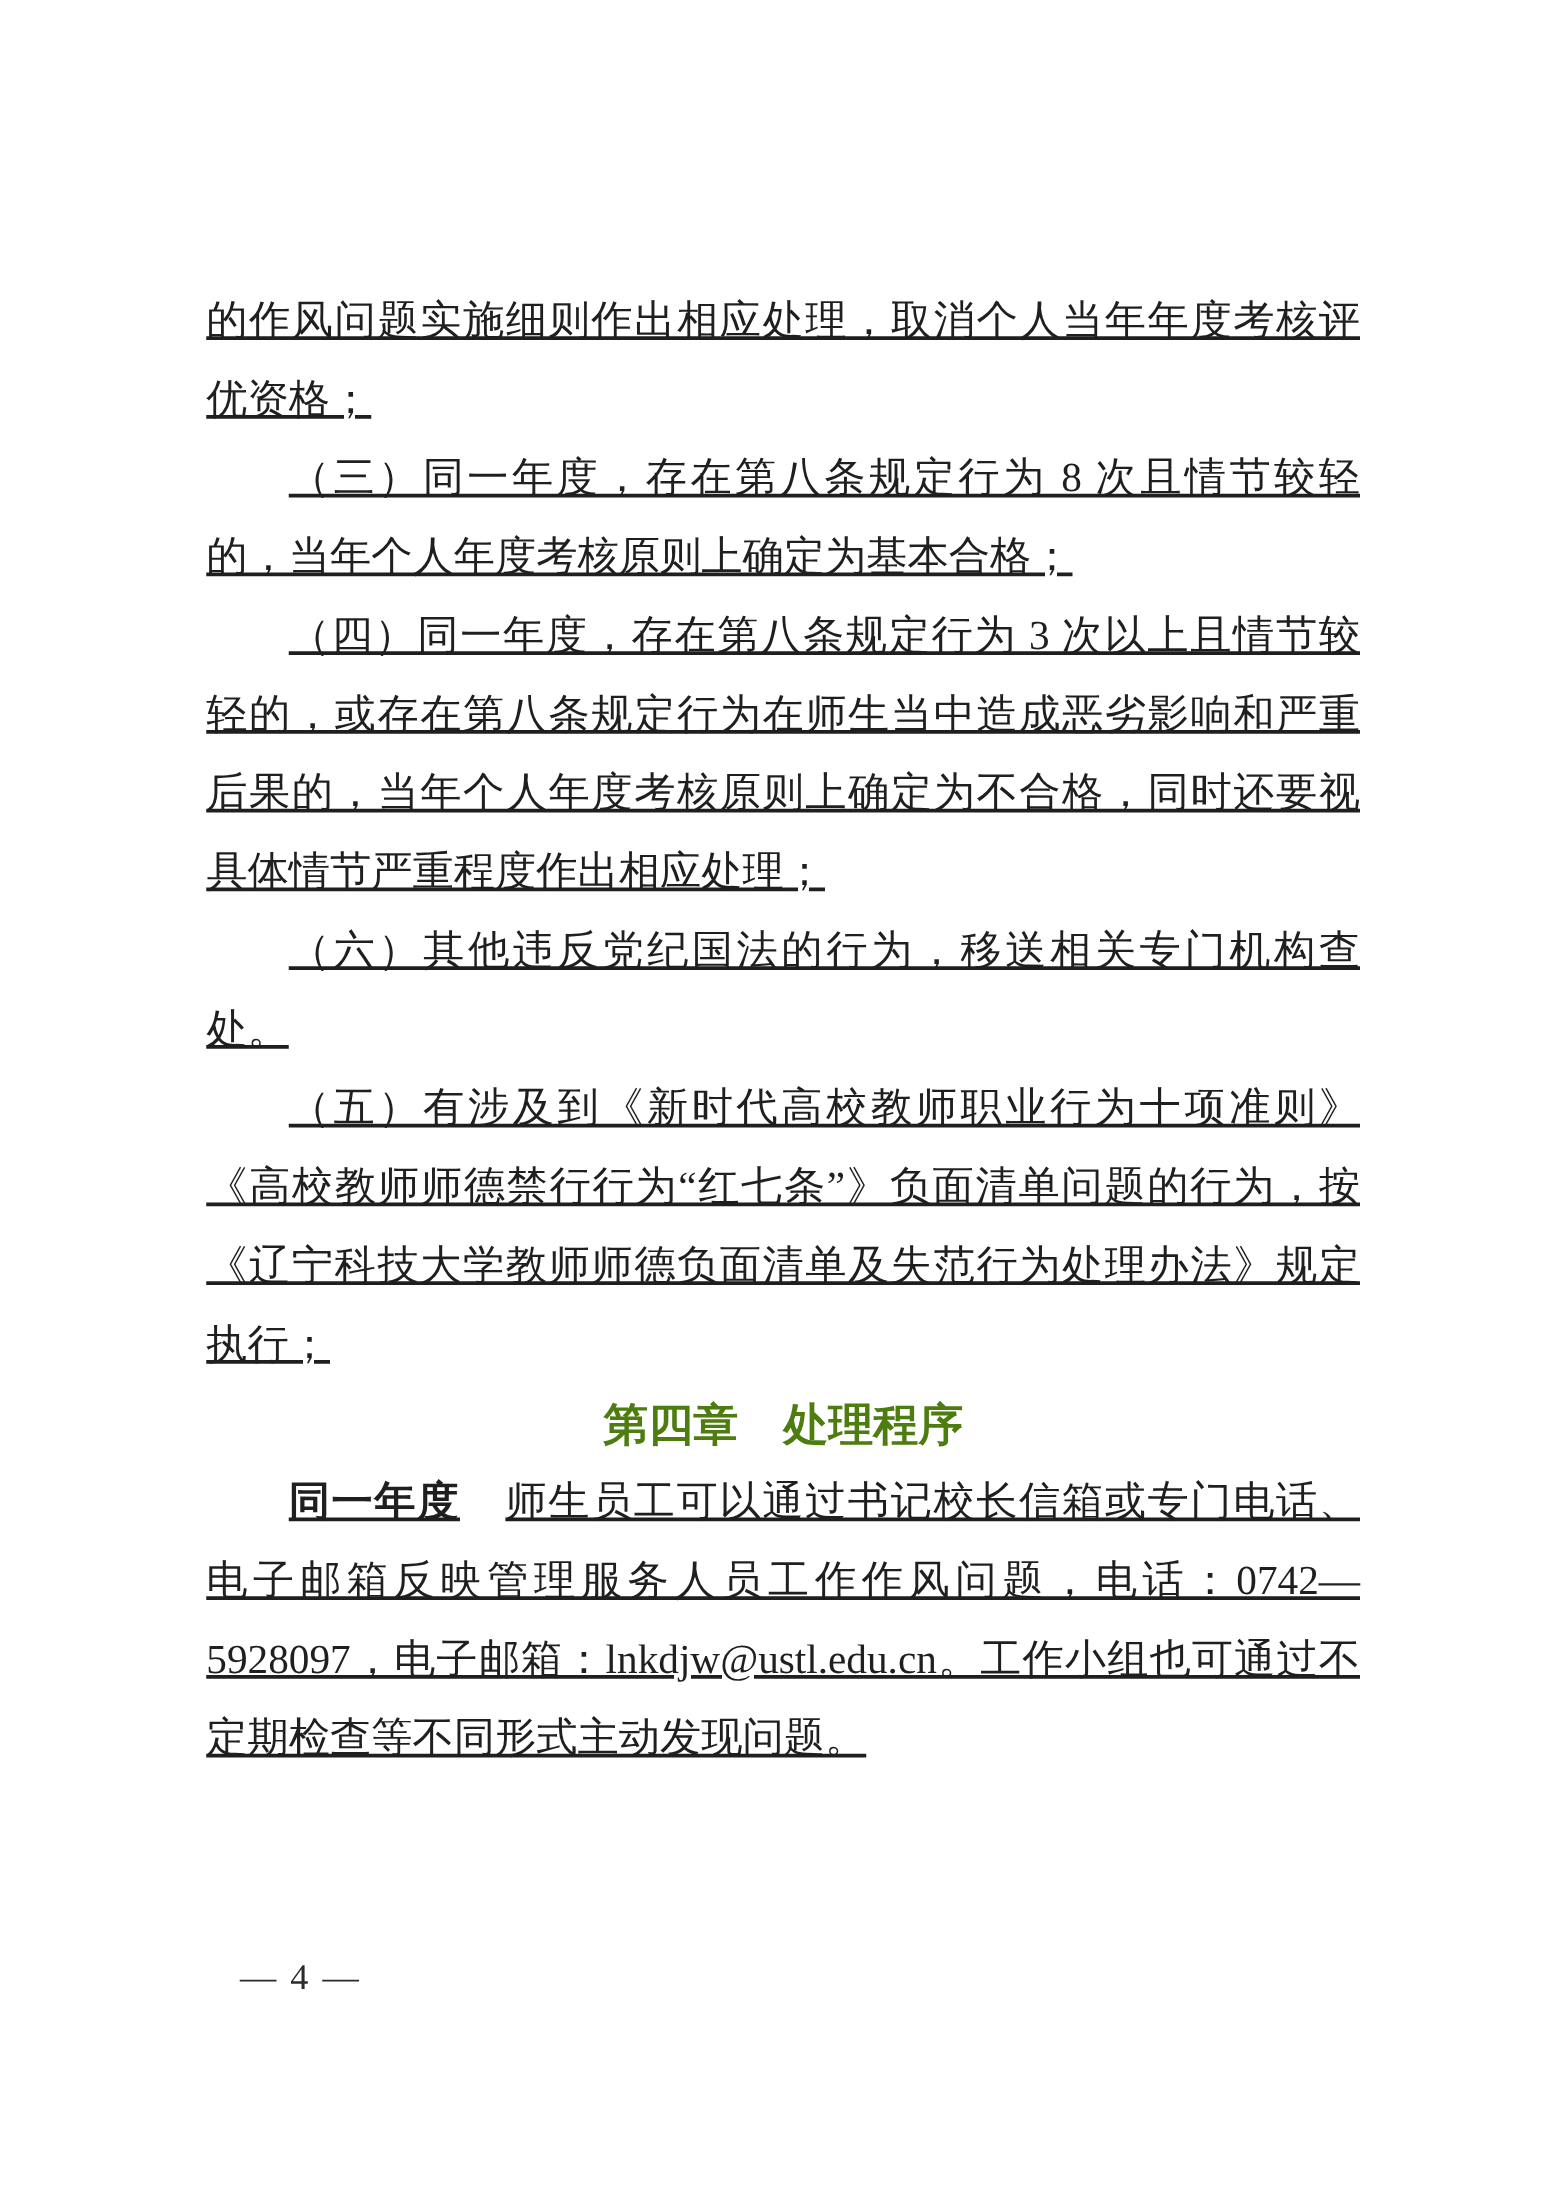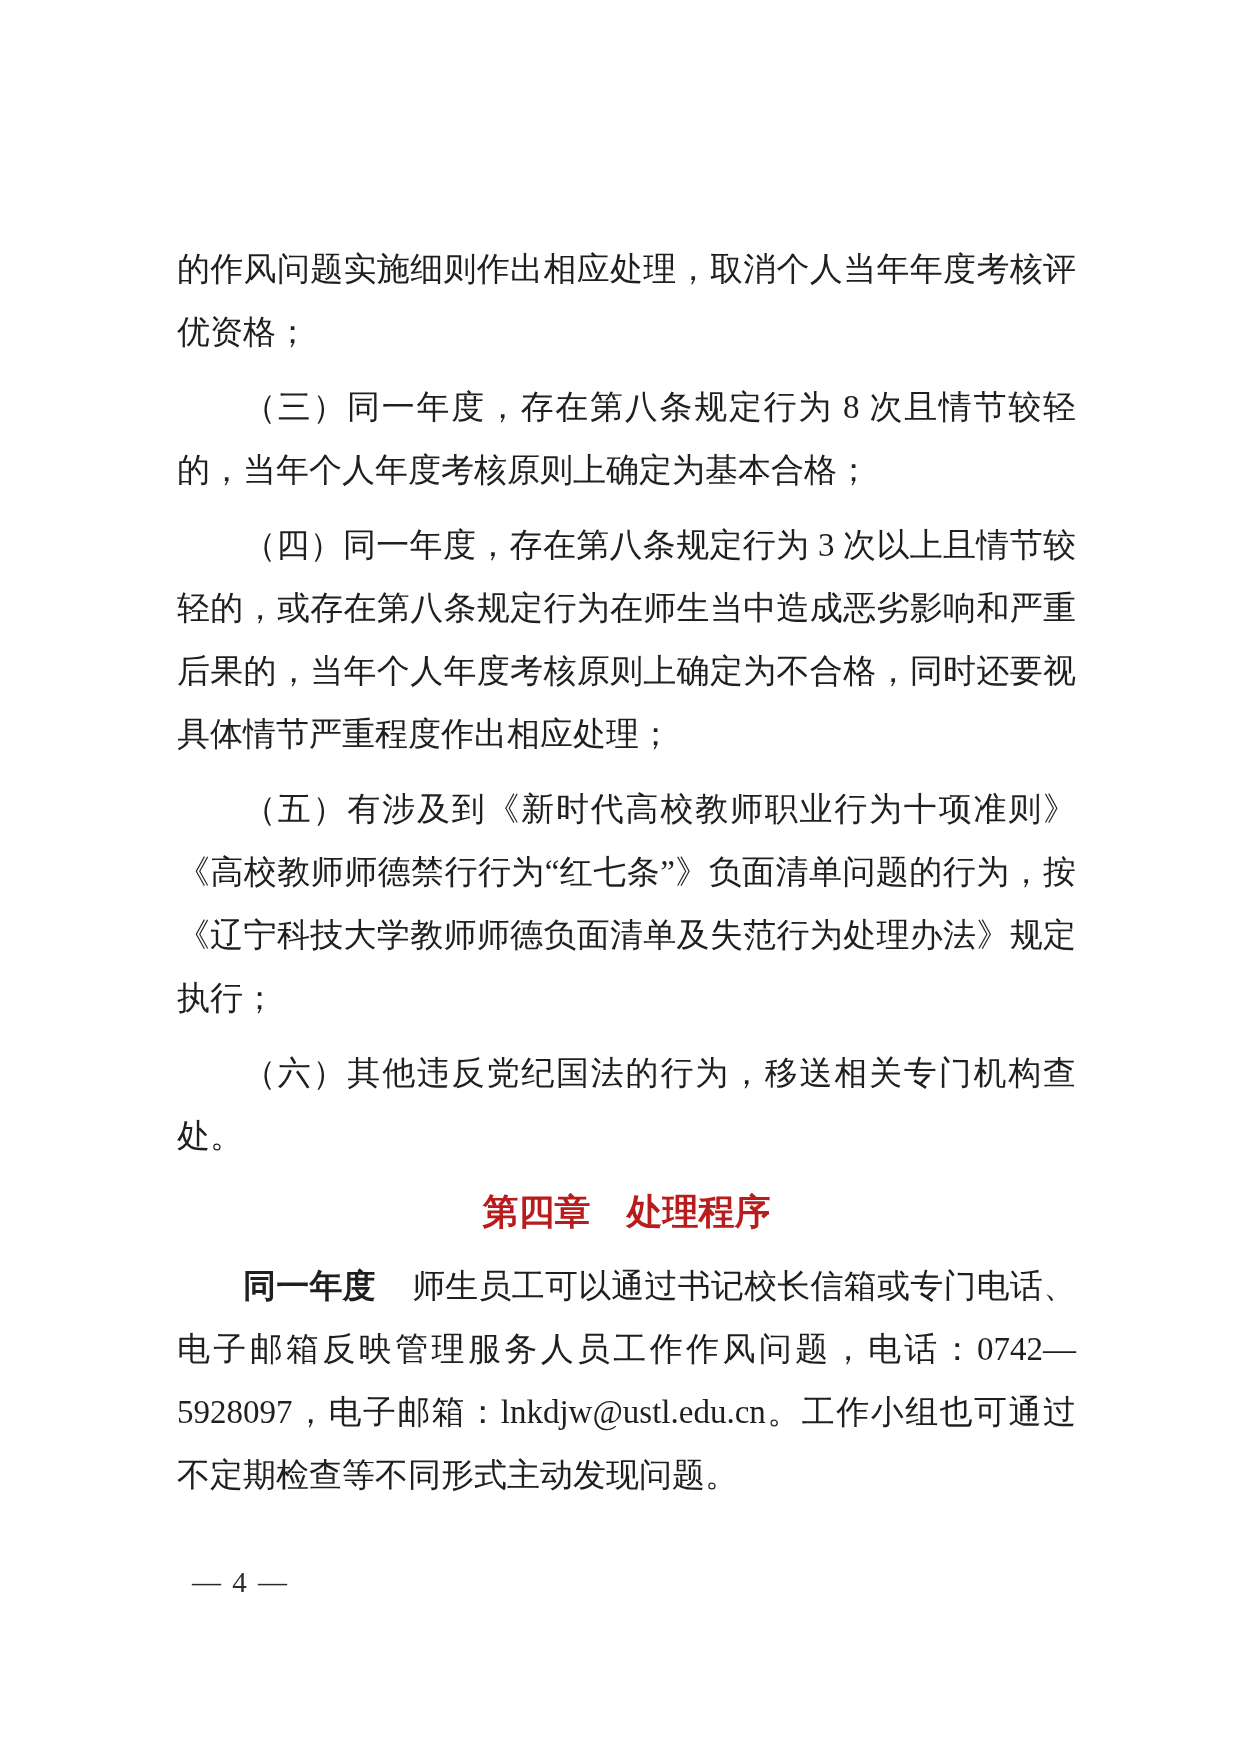--- a/index.html
+++ b/index.html
@@ -21,40 +21,41 @@
     top: 226px;
     width: 923px;
     font-size: 33px;
     line-height: 63px;
     color: #1f1f1f;
     text-align: justify;
     text-justify: inter-character;
     letter-spacing: 0;
   }
   .para {
-    margin: 12px;
+    margin: 0;
     padding: 0;
+    text-decoration: underline;
   }
   .para.indent {
     text-indent: 2em;
   }
   .bold-lead {
     font-weight: bold;
     margin-right: 1.1em;
   }
   .chapter-heading {
     margin: 0;
     padding: 0;
     font-size: 36px;
     line-height: 63px;
     font-weight: bold;
     text-align: center;
     text-indent: 0;
     font-family: "Liberation Sans", sans-serif;
-    color: #b91c1c;
+    color: #4d7c0f;
   }
   .page-number {
     position: absolute;
     left: 192px;
     top: 1551px;
     font-size: 29px;
     line-height: 63px;
     color: #2b2b2b;
     font-family: "Liberation Serif", serif;
     letter-spacing: 2px;
@@ -65,23 +66,23 @@
 
 <div class="page">
   <div class="content">
 
     <p class="para"><span>的作风问题实施细则作出相应处理，取消个人当年年度考核评优资格；</span></p>
 
     <p class="para indent"><span>（三）同一年度，存在第八条规定行为 8 次且情节较轻的，当年个人年度考核原则上确定为基本合格；</span></p>
 
     <p class="para indent"><span>（四）同一年度，存在第八条规定行为 3 次以上且情节较轻的，或存在第八条规定行为在师生当中造成恶劣影响和严重后果的，当年个人年度考核原则上确定为不合格，同时还要视具体情节严重程度作出相应处理；</span></p>
 
+    <p class="para indent"><span>（六）其他违反党纪国法的行为，移送相关专门机构查处。</span></p>
+
     <p class="para indent"><span>（五）有涉及到《新时代高校教师职业行为十项准则》《高校教师师德禁行行为“红七条”》负面清单问题的行为，按《辽宁科技大学教师师德负面清单及失范行为处理办法》规定执行；</span></p>
-
-    <p class="para indent"><span>（六）其他违反党纪国法的行为，移送相关专门机构查处。</span></p>
 
 
     <h2 class="chapter-heading">第四章　处理程序</h2>
 
     <p class="para indent"><span class="bold-lead">同一年度</span><span>师生员工可以通过书记校长信箱或专门电话、电子邮箱反映管理服务人员工作作风问题，电话：0742—5928097，电子邮箱：lnkdjw@ustl.edu.cn。工作小组也可通过不定期检查等不同形式主动发现问题。</span></p>
 
   </div>
 
   <div class="page-number">— 4 —</div>
 </div>

